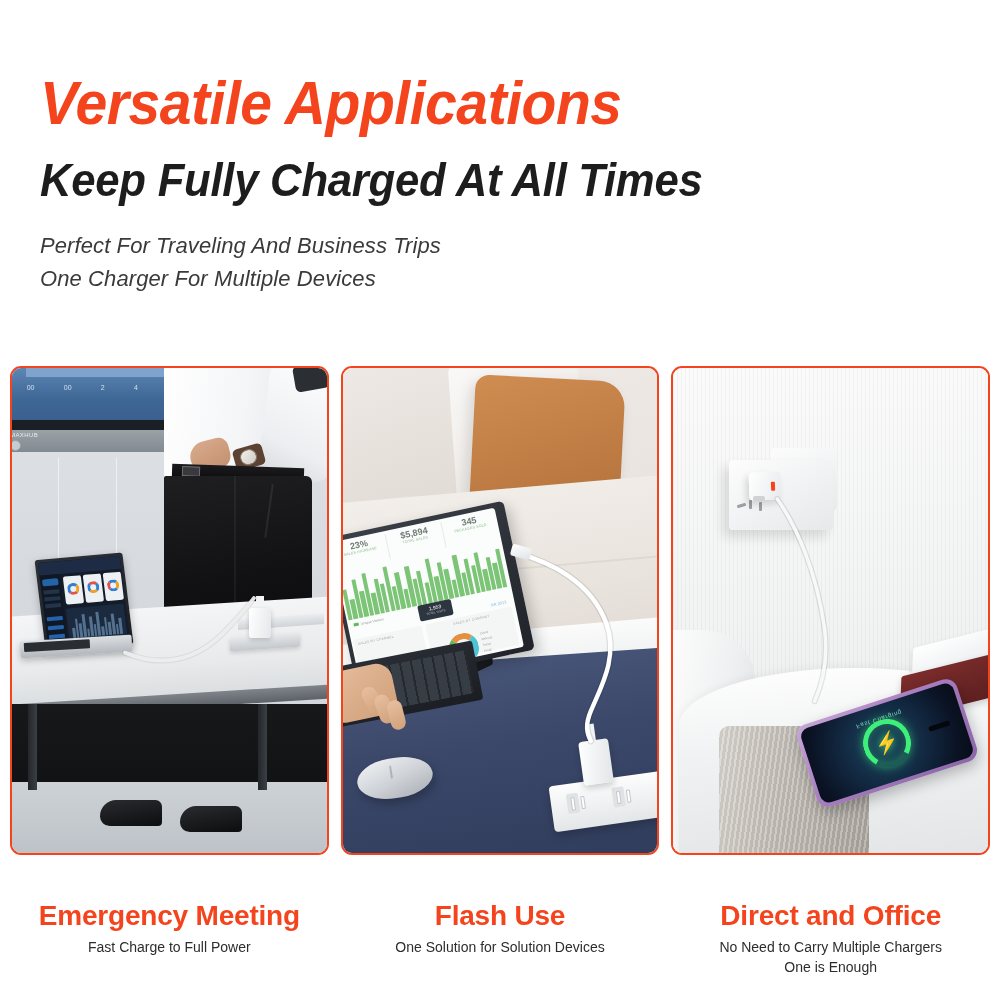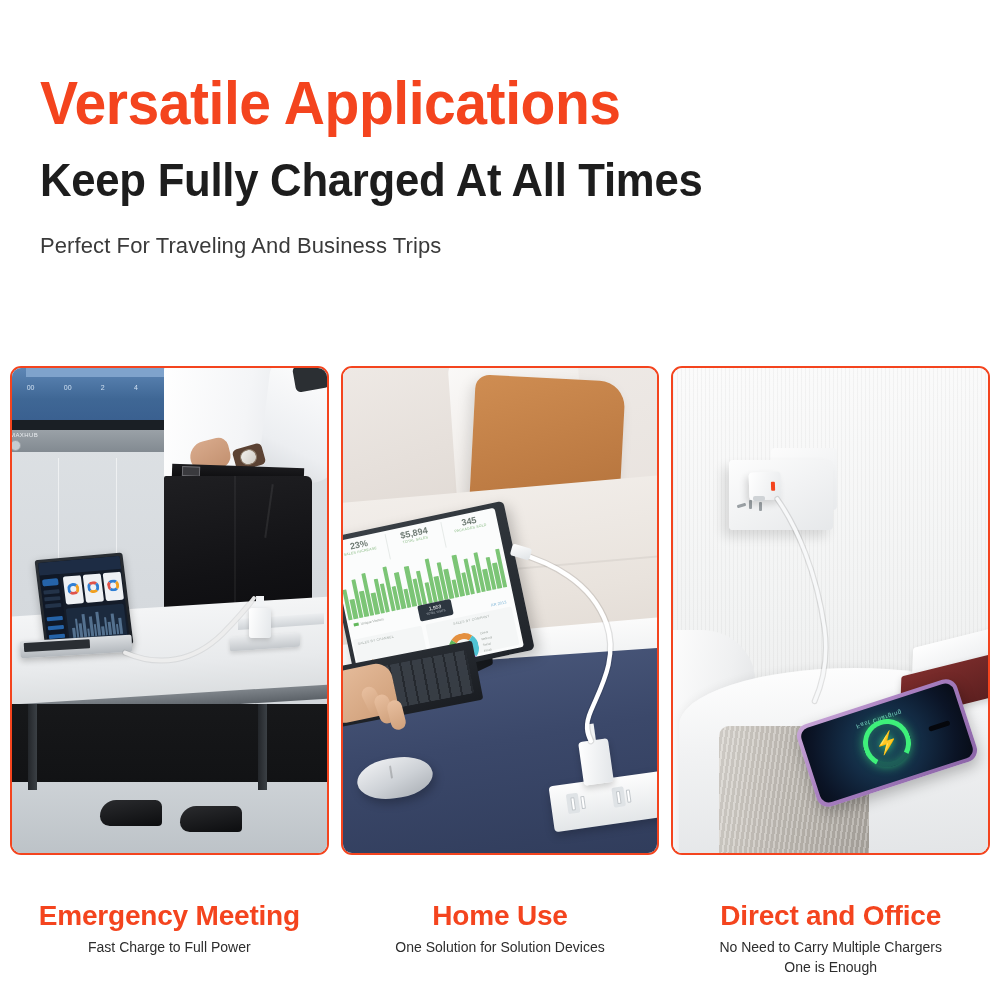--- a/index.html
+++ b/index.html
@@ -5,21 +5,21 @@
   * { margin:0; padding:0; box-sizing:border-box; }
   html,body { width:1000px; height:1000px; }
   body {
     background:#ffffff;
     font-family:"Liberation Sans", sans-serif;
     overflow:hidden;
     position:relative;
   }
 
   
-  .head-block { padding:72px 0 0 40px; }
+  .head-block { padding:72px 0 0 40px;font-style:italic; }
   .h1 {
     font-family:"Liberation Sans", sans-serif;
     font-size:62px;
     font-weight:bold;
     color:#F4441E;
     letter-spacing:-0.5px;
     line-height:1.0;
     transform:scaleX(0.92);
     transform-origin:left center;
     white-space:nowrap;
@@ -411,20 +411,21 @@
   }
 </style>
 </head>
 <body>
 
 <div class="head-block">
   <div class="h1">Versatile Applications</div>
   <div class="h2">Keep Fully Charged At All Times</div>
   <div class="sub">
     <div>Perfect For Traveling And Business Trips</div>
+    <div>One Charger For Multiple Devices</div>
   </div>
 </div>
 
 <div class="panels">
 
   <div class="panel">
     <div class="scene">
       <div class="p1-wall"></div>
       <div class="p1-wallseam" style="left:46px"></div>
       <div class="p1-wallseam" style="left:104px"></div>
@@ -688,21 +689,21 @@
   </div>
 
 </div>
 
 <div class="captions">
   <div class="cap">
     <div class="cap-title">Emergency Meeting</div>
     <div class="cap-sub">Fast Charge to Full Power</div>
   </div>
   <div class="cap">
-    <div class="cap-title">Home Use</div>
+    <div class="cap-title">Flash Use</div>
     <div class="cap-sub">One Solution for Solution Devices</div>
   </div>
   <div class="cap">
     <div class="cap-title">Direct and Office</div>
     <div class="cap-sub">
       <div>No Need to Carry Multiple Chargers</div>
       <div>One is Enough</div>
     </div>
   </div>
 </div>

